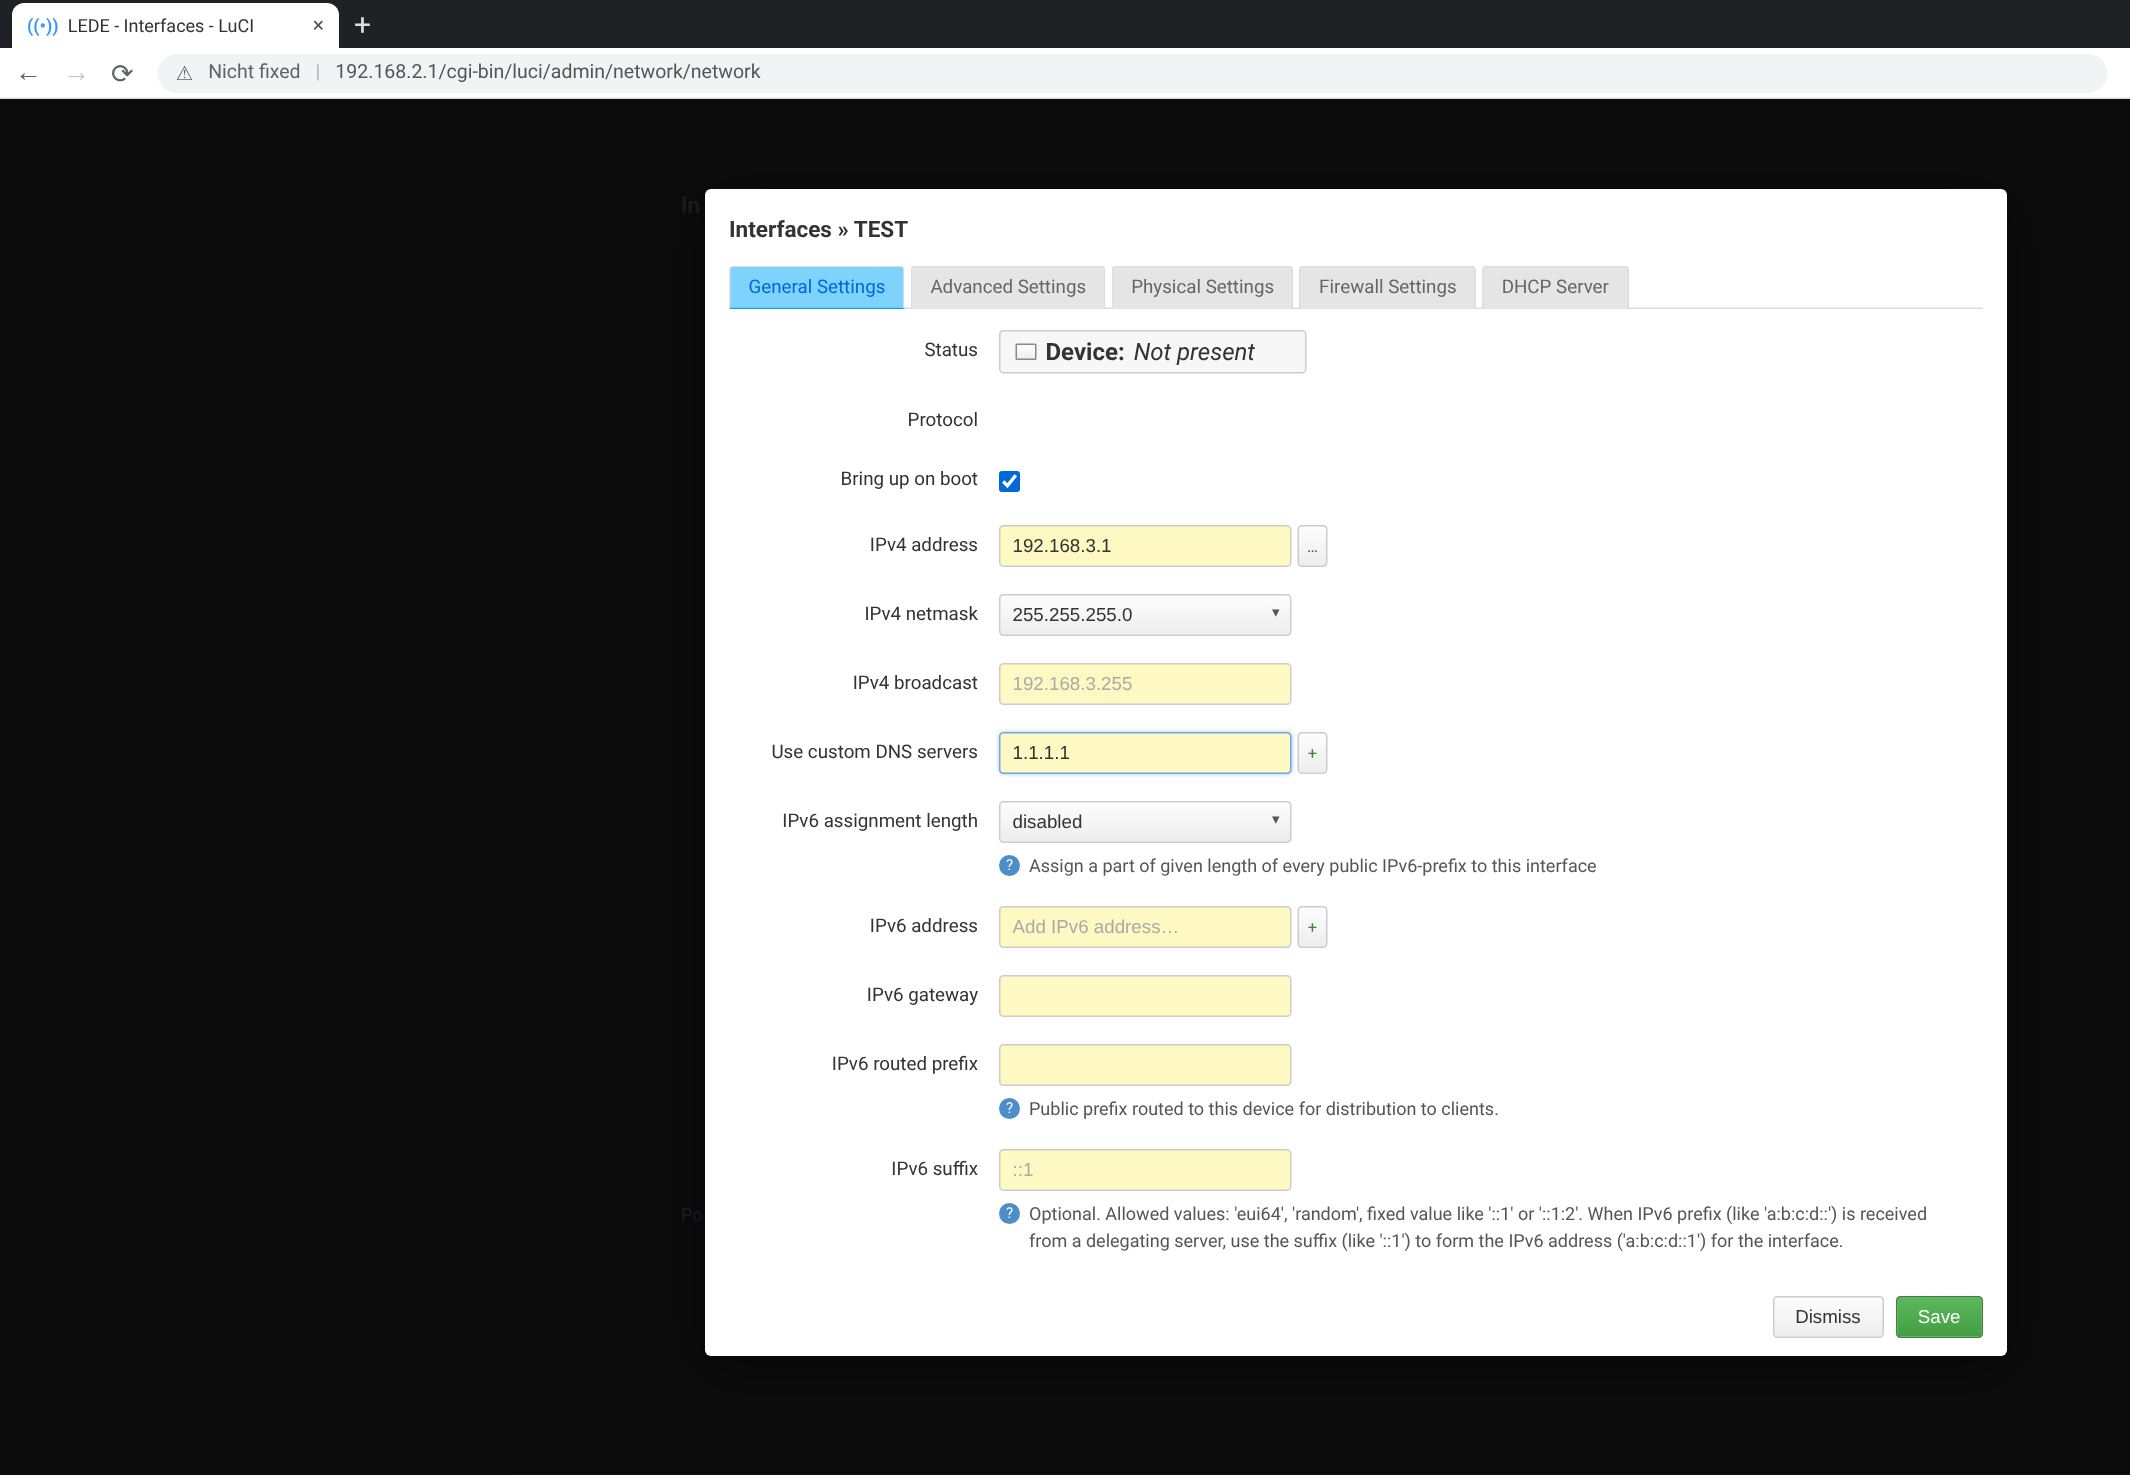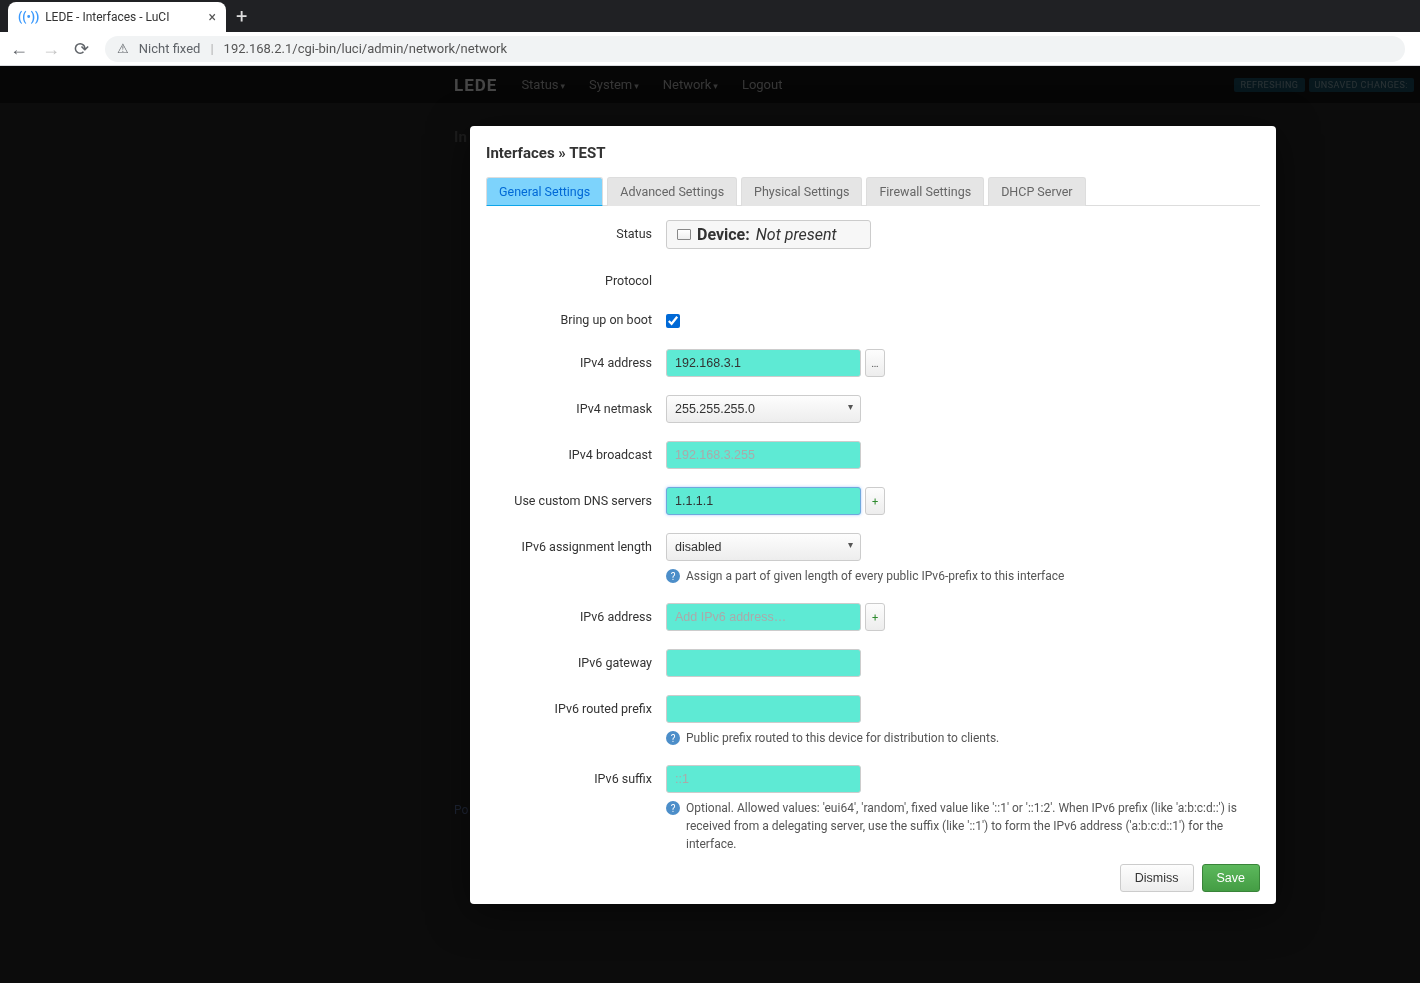--- a/index.html
+++ b/index.html
@@ -90,21 +90,21 @@
     
     .overlay {
       position:absolute;
       top:66px; left:0; right:0; bottom:0;
       background: rgba(0,0,0,0.6);
     }
     .modal {
       position:absolute;
       top:126px;
       left:470px;
-      width:806px;
+      width:868px;
       height:778px;
       background:#fff;
       border-radius:4px;
       padding:18px 16px 12px 16px;
       display:flex;
       flex-direction:column;
       box-shadow: 0 8px 40px rgba(0,0,0,0.5);
     }
     .modal h4 {
       font-size:15px;
@@ -165,21 +165,21 @@
       display:inline-block; width:14px; height:11px;
       border:1px solid #888; border-radius:1px;
       background:linear-gradient(#fff,#eee);
     }
     select, input[type=text] {
       height:28px;
       border:1px solid #ccc;
       border-radius:3px;
       padding:0 8px;
       font-size:12.5px;
-      background:#5eead4;
+      background:#fef9c3;
       color:#333;
     }
     select.dd {
       width:195px;
       background: linear-gradient(#fdfdfd,#ededed);
       appearance:none;
       padding-right:20px;
     }
     .sel-wrap { position:relative; display:inline-block; }
     .sel-wrap::after {
@@ -259,31 +259,20 @@
   <span class="nav-icon">⟳</span>
   <div class="url-box">
     <span>⚠</span>
     <span class="sec">Nicht fixed</span>
     <span class="sep">|</span>
     <span class="url">192.168.2.1/cgi-bin/luci/admin/network/network</span>
   </div>
 </div>
 
 <div class="page">
-  <div class="topnav">
-    <span class="brand">LEDE</span>
-    <span class="nav-item"><span>Status</span><span class="caret">▾</span></span>
-    <span class="nav-item"><span>System</span><span class="caret">▾</span></span>
-    <span class="nav-item"><span>Network</span><span class="caret">▾</span></span>
-    <span class="nav-item">Logout</span>
-    <div class="badges">
-      <span class="badge">REFRESHING</span>
-      <span class="badge">UNSAVED CHANGES:</span>
-    </div>
-  </div>
   <div class="behind-title">In</div>
   <div class="behind-pwr">Po</div>
 </div>
 
 <div class="overlay"></div>
 
 <div class="modal">
   <h4>Interfaces » TEST</h4>
   <div class="tabs">
     <div class="tabbtn active">General Settings</div>

